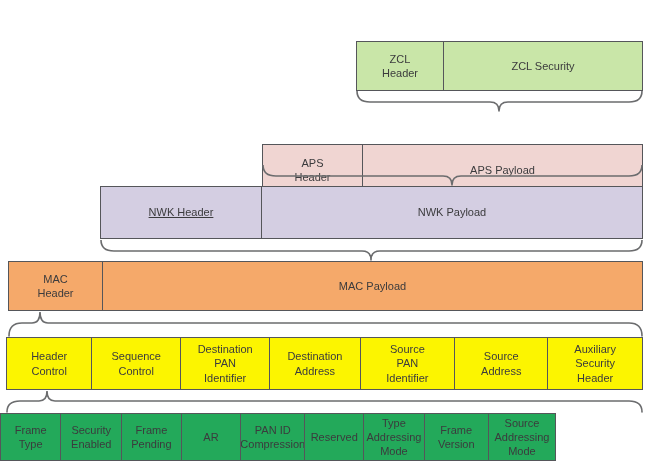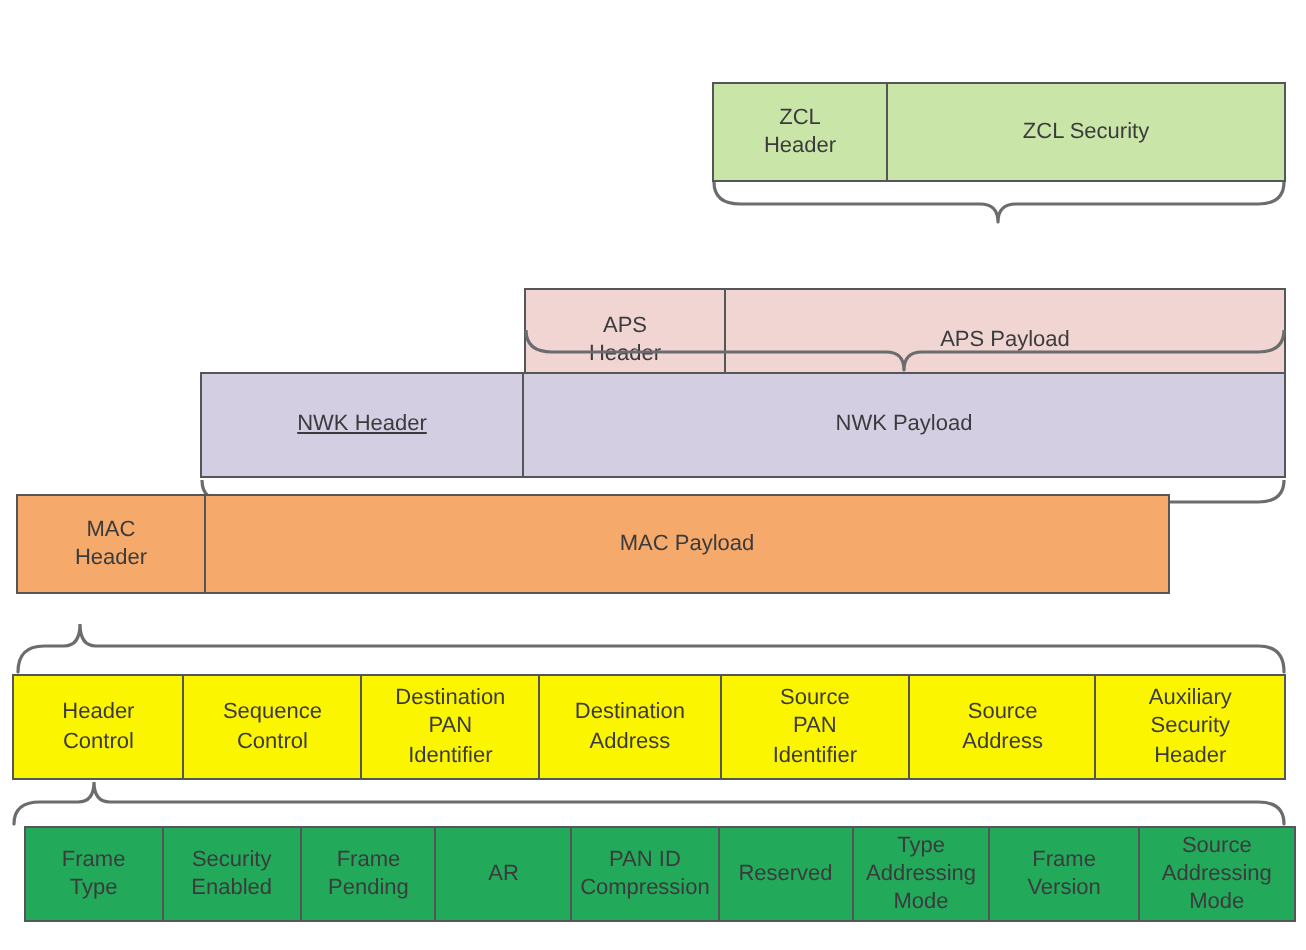--- a/index.html
+++ b/index.html
@@ -17,23 +17,23 @@
     display:flex; align-items:center; justify-content:center;
     text-align:center; box-sizing:border-box;
     border-right:1.5px solid var(--box-border,#55565a);
     font-size:11px; line-height:1.28; white-space:pre-line;
     padding:1px 20px; overflow:hidden;
   }
   .cell:last-child { border-right:none; }
   .row-zcl  { left:356px; top:41px;  width:287px; height:50px; background:var(--zcl-bg); }
   .row-aps  { left:262px; top:112px; width:381px; height:52px; background:var(--aps-bg);margin-top:32px; }
   .row-nwk  { left:100px; top:186px; width:543px; height:53px; background:var(--nwk-bg); }
-  .row-mac  { left:8px;   top:247px; width:577px; height:50px; background:var(--mac-bg); }
+  .row-mac  { left:8px;   top:261px; width:635px; height:50px; background:var(--mac-bg); }
   .row-macfields { left:6px; top:337px; width:637px; height:53px; background:var(--mac-fields-bg); }
-  .row-fcfields  { left:12px; top:413px; width:636px; height:48px; background:var(--frame-control-bg); }
+  .row-fcfields  { left:0; top:413px; width:556px; height:48px; background:var(--frame-control-bg); }
   .hdr-zcl { width:87px;  flex:none; }
   .hdr-aps { width:100px; flex:none; }
   .hdr-nwk { width:161px; flex:none;text-decoration:underline; }
   .hdr-mac { width:94px;  flex:none; }
   .fill { flex:1; }
   .brace { position:absolute; }
   .brace path {
     fill:none; stroke:var(--brace,#6b6c6e); stroke-width:1.6;
     stroke-linejoin:round; stroke-linecap:round;
   }

